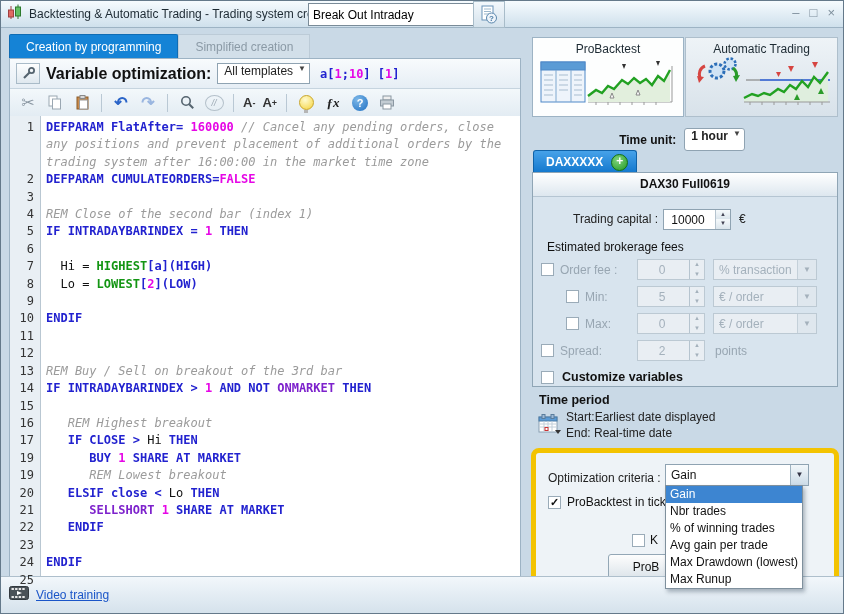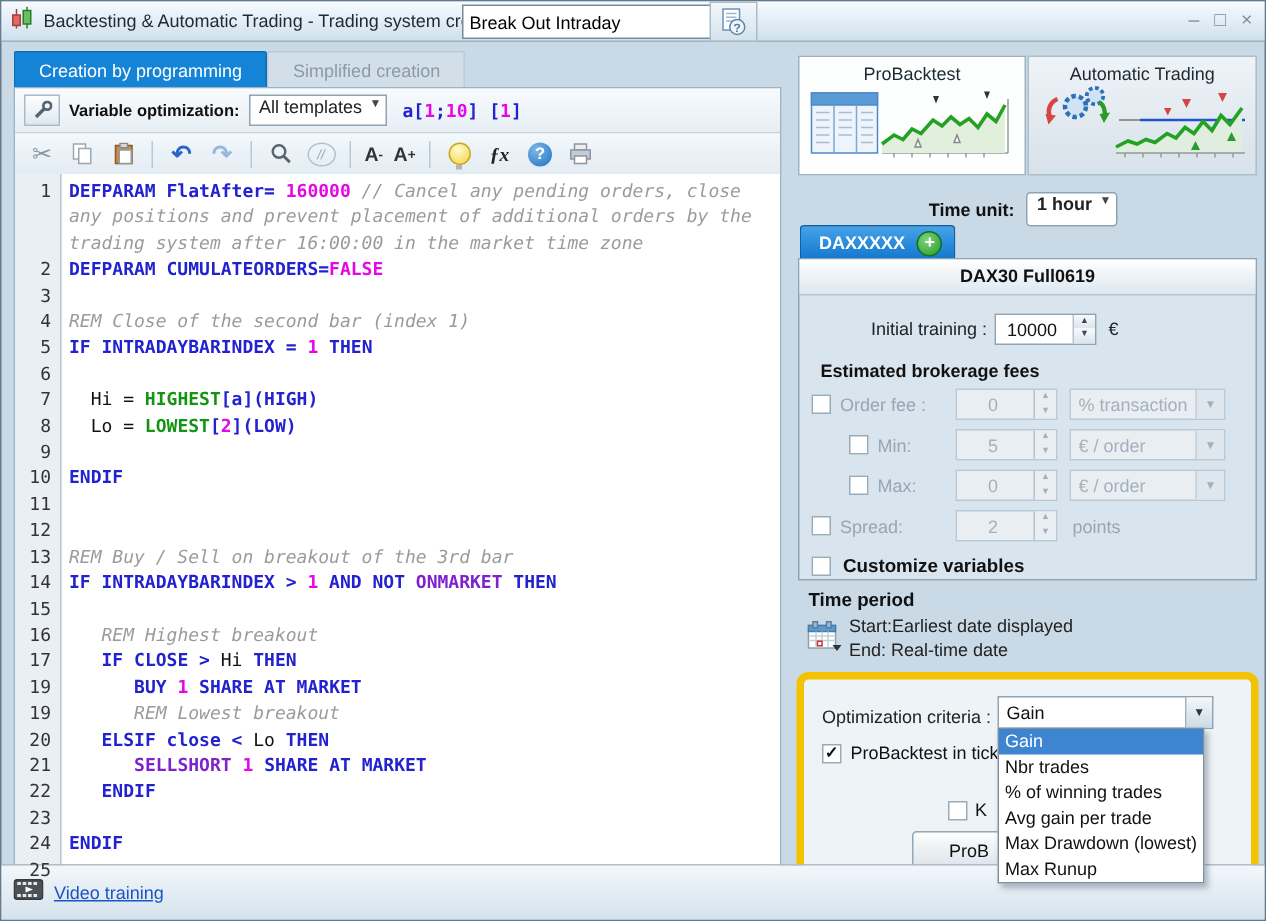--- a/index.html
+++ b/index.html
@@ -17,21 +17,21 @@
   
   .tabs{position:absolute;left:8px;top:33px;display:flex;height:24px;}
   .tab{font-size:12px;padding:5px 16px 4px;box-sizing:border-box;}
   .tab.inactive{color:#8b9aa6;background:#d2dfe9;border:1px solid #bccbd7;border-bottom:none;}
   .tab.active{color:#fff;background:#1583d6;border:1px solid #0f6cb4;border-bottom:none;border-radius:2px 2px 0 0;}
 
   
   .editor-group{position:absolute;left:8px;top:57px;width:512px;height:535px;border:1px solid #9db3c4;background:#edf3f8;box-sizing:border-box;}
   .opt-bar{height:29px;display:flex;align-items:center;gap:6px;padding:0 6px;border-bottom:1px solid #c6d4df;background:linear-gradient(#f8fbfd,#e6eef5);}
   .tool-btn{width:24px;height:21px;border:1px solid #a9bbc8;background:linear-gradient(#fdfefe,#dfe8ef);display:flex;align-items:center;justify-content:center;box-sizing:border-box;}
-  .opt-label{font-size:11px;font-weight:bold;color:#111;}
+  .opt-label{font-size:16px;font-weight:bold;color:#111;}
   .combo{display:inline-flex;align-items:flex-start;background:#fff;border:1px solid #8fa3b2;height:19px;font-size:12px;padding:0 3px 0 6px;gap:5px;color:#222;}
   .combo .arr{font-size:8px;color:#444;}
   .expr{font-family:"DejaVu Sans Mono",monospace;font-size:12px;margin-left:4px;}
 
   .tools-bar{height:27px;display:flex;align-items:center;gap:7px;padding:0 8px;border-bottom:1px solid #c6d4df;background:linear-gradient(#f3f8fb,#e3ecf3);}
   .tb-sep{width:1px;height:18px;background:#b9c8d4;margin:0 2px;}
   .tb-ic{display:flex;align-items:center;justify-content:center;width:20px;height:20px;font-size:15px;color:#6a7a86;}
   .ic-cut{color:#8a97a2;font-size:16px;}
   .ic-undo{color:#2a64c8;font-weight:bold;font-size:16px;}
   .ic-redo{color:#9ab6e0;font-weight:bold;font-size:16px;}
@@ -72,21 +72,21 @@
 
   .instrument{position:absolute;left:531px;top:171px;width:306px;height:215px;border:1px solid #8fa5b5;background:#d8e4ee;box-sizing:border-box;}
   .inst-header{height:23px;background:linear-gradient(#ffffff,#dde7ef);border-bottom:1px solid #b5c5d2;text-align:center;font-size:12px;font-weight:bold;color:#111;line-height:23px;}
   .cap-row{display:flex;align-items:center;margin-top:11px;height:22px;}
   .cap-label{width:125px;text-align:right;font-size:12px;color:#222;}
   .spin{display:inline-flex;margin-left:5px;height:21px;border:1px solid #8fa3b2;background:#fff;box-sizing:border-box;}
   .spin-val{width:48px;text-align:center;font-size:12px;padding:3px 3px 0 0;color:#111;}
   .spin-btns{width:14px;display:flex;flex-direction:column;border-left:1px solid #b6c4cf;}
   .spin-btns span{flex:1;font-size:6px;line-height:9px;text-align:center;color:#445;background:linear-gradient(#f6fafc,#dbe5ec);}
   .cur{font-size:12px;margin-left:8px;color:#222;}
-  .fees-title{font-size:12px;font-weight:bold;color:#111;margin:10px 0 2px 14px;}
+  .fees-title{font-size:12px;font-weight:normal;color:#111;margin:10px 0 2px 14px;}
   .fee-row{display:flex;align-items:center;height:27px;}
   .cb{width:13px;height:13px;border:1px solid #9aabb8;background:#fff;box-sizing:border-box;font-size:11px;line-height:11px;text-align:center;color:#111;font-weight:bold;}
   .fee-label{font-size:12px;color:#98a6b2;margin-left:6px;}
   .fee-row .spin.dis{background:#e9eef3;border-color:#bcc9d3;}
   .fee-row .spin.dis .spin-val{color:#a4b1bc;}
   .fee-row .spin.dis .spin-btns span{color:#a4b1bc;background:#e9eef3;}
   .sel-dis{display:inline-flex;height:21px;border:1px solid #bcc9d3;background:#e9eef3;box-sizing:border-box;margin-left:8px;align-items:center;}
   .sel-dis .sv{width:78px;font-size:12px;color:#a4b1bc;padding-left:5px;}
   .sel-dis .sa{width:18px;border-left:1px solid #c4d0d9;text-align:center;font-size:8px;color:#a4b1bc;line-height:19px;background:#dfe7ee;}
   .unit-text{font-size:12px;color:#98a6b2;margin-left:10px;}
@@ -421,21 +421,21 @@
 
   <div class="dax-tab">
     <span>DAXXXXX</span>
     <span class="plus-circle">+</span>
   </div>
 
   <div class="instrument">
     <div class="inst-header">DAX30 Full0619</div>
 
     <div class="cap-row">
-      <span class="cap-label">Initial training :</span>
+      <span class="cap-label">Trading capital :</span>
       <span class="spin">
         <span class="spin-val">10000</span>
         <span class="spin-btns">
             <span>▲</span>
             <span>▼</span>
           </span>
       </span>
       <span class="cur">€</span>
     </div>
 

